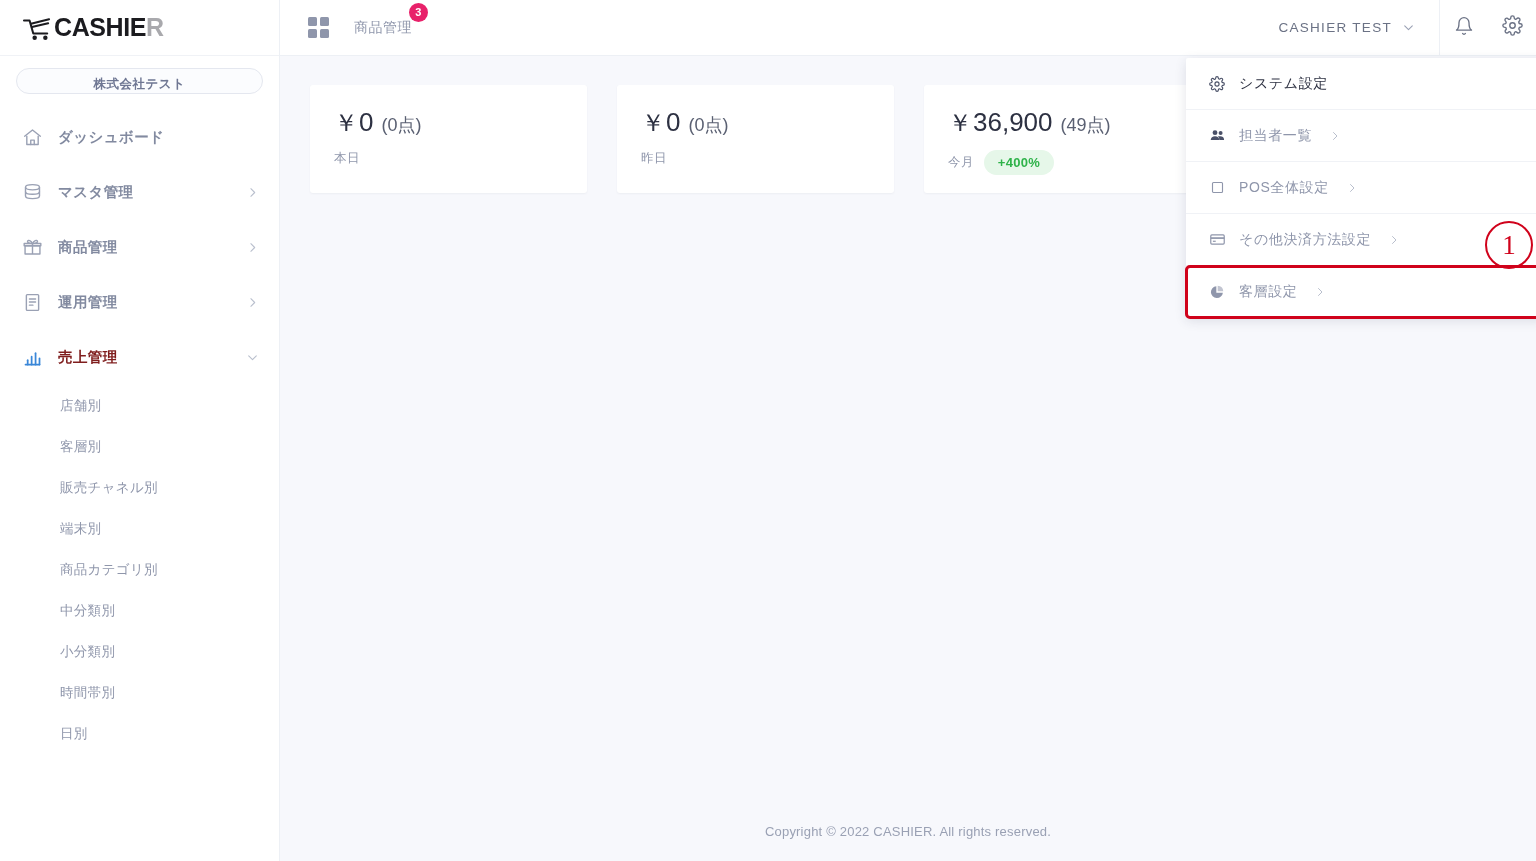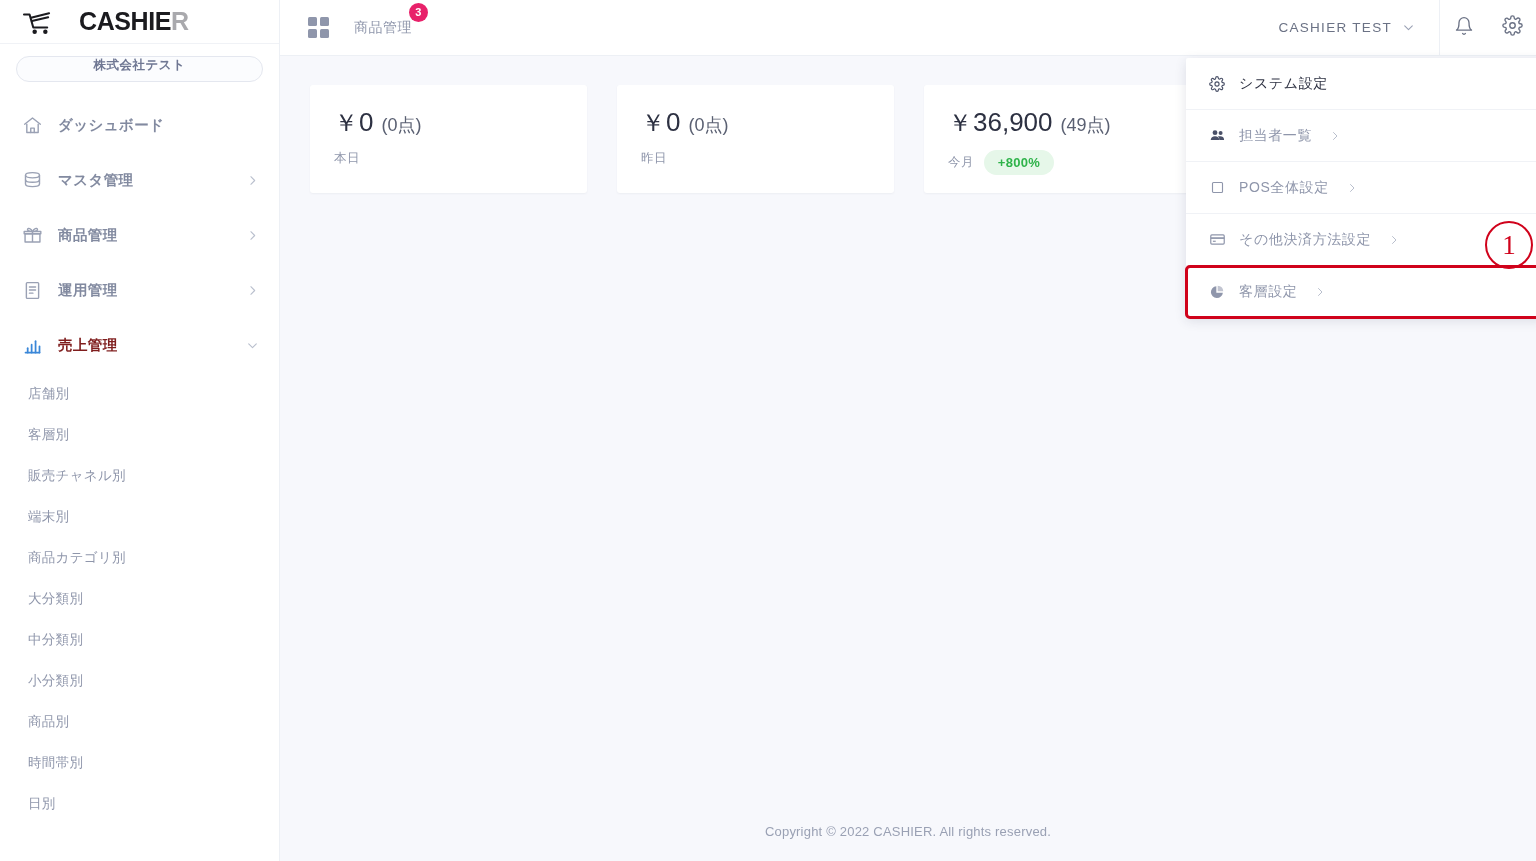--- a/index.html
+++ b/index.html
@@ -13,36 +13,36 @@
 
   
   .sidebar {
     position: absolute; left: 0; top: 0;
     width: 280px; height: 861px;
     background: #ffffff;
     border-right: 1px solid #edf0f5;
     overflow: hidden;
   }
   .logo-row {
-    height: 44px; display: flex; align-items: center;
-    padding-left: 22px; gap: 27px;
+    height: 56px; display: flex; align-items: center;
+    padding-left: 22px; gap: 2px;
     border-bottom: 1px solid #f0f2f6;
   }
   .logo-cart { width: 30px; height: 26px; display:block; }
   .logo-text {
     font-size: 25px; font-weight: 700; letter-spacing: -0.4px;
     color: #1b1b1f; line-height: 1;
   }
   .logo-text .r { color: #a9a9ad; }
 
   .company-btn {
     margin: 12px 16px 13px 16px;
     height: 26px; border: 1px solid #e4e7ef; border-radius: 14px;
     background: #fbfcfe;
-    display: flex; align-items: flex-start; justify-content: center;
+    display: flex; align-items: flex-end; justify-content: center;
     font-size: 12.5px; font-weight: 700; color: #6f7793;
     letter-spacing: 0.5px;
   }
 
   .nav { margin-top: 16px; }
   .nav-item {
     height: 55px; display: flex; align-items: center;
     padding-left: 22px; padding-right: 20px;
     cursor: pointer;
   }
@@ -51,21 +51,21 @@
   .nav-label {
     font-size: 14.5px; color: #828aa0; font-weight: 700;
     letter-spacing: 0.4px; flex: 1 1 auto; padding-left: 6px;
   }
   .nav-item.active .nav-label { color: #7f1d1d; }
   .nav-item.active .nav-ico { color: #3a87d8; }
   .nav-chev { color: #b9bfcd; display: flex; align-items: center; }
 
   .sub-item {
     height: 41px; display: flex; align-items: center;
-    padding-left: 28px; cursor: pointer;
+    padding-left: 60px; cursor: pointer;
     font-size: 13.5px; color: #8f96ab; letter-spacing: 0.3px;
   }
 
   
   .header {
     position: absolute; left: 280px; top: 0;
     width: 1256px; height: 56px;
     background: #fff; border-bottom: 1px solid #edf0f5;
     display: flex; align-items: center;
   }
@@ -276,30 +276,24 @@
       <div class="sub-item">
           <span>販売チャネル別</span>
         </div>
       <div class="sub-item">
           <span>端末別</span>
         </div>
       <div class="sub-item">
           <span>商品カテゴリ別</span>
         </div>
       <div class="sub-item">
-          <span>大分類別</span>
-        </div>
-      <div class="sub-item">
           <span>中分類別</span>
         </div>
       <div class="sub-item">
           <span>小分類別</span>
-        </div>
-      <div class="sub-item">
-          <span>商品別</span>
         </div>
       <div class="sub-item">
           <span>時間帯別</span>
         </div>
       <div class="sub-item">
           <span>日別</span>
         </div>
 
     </nav>
   </aside>
@@ -371,21 +365,21 @@
       </div>
 
       <div class="card">
         <div class="card-amount">
           <span class="yen">￥</span>
           <span class="amt">36,900</span>
           <span class="qty">(49点)</span>
         </div>
         <div class="card-foot">
           <span class="card-label">今月</span>
-          <span class="pct-badge">+800%</span>
+          <span class="pct-badge">+400%</span>
         </div>
       </div>
 
     </div>
 
     <div class="footer-copy">Copyright © 2022 CASHIER. All rights reserved.</div>
   </main>
 
   <div class="dropdown">
     <div class="dd-head">

